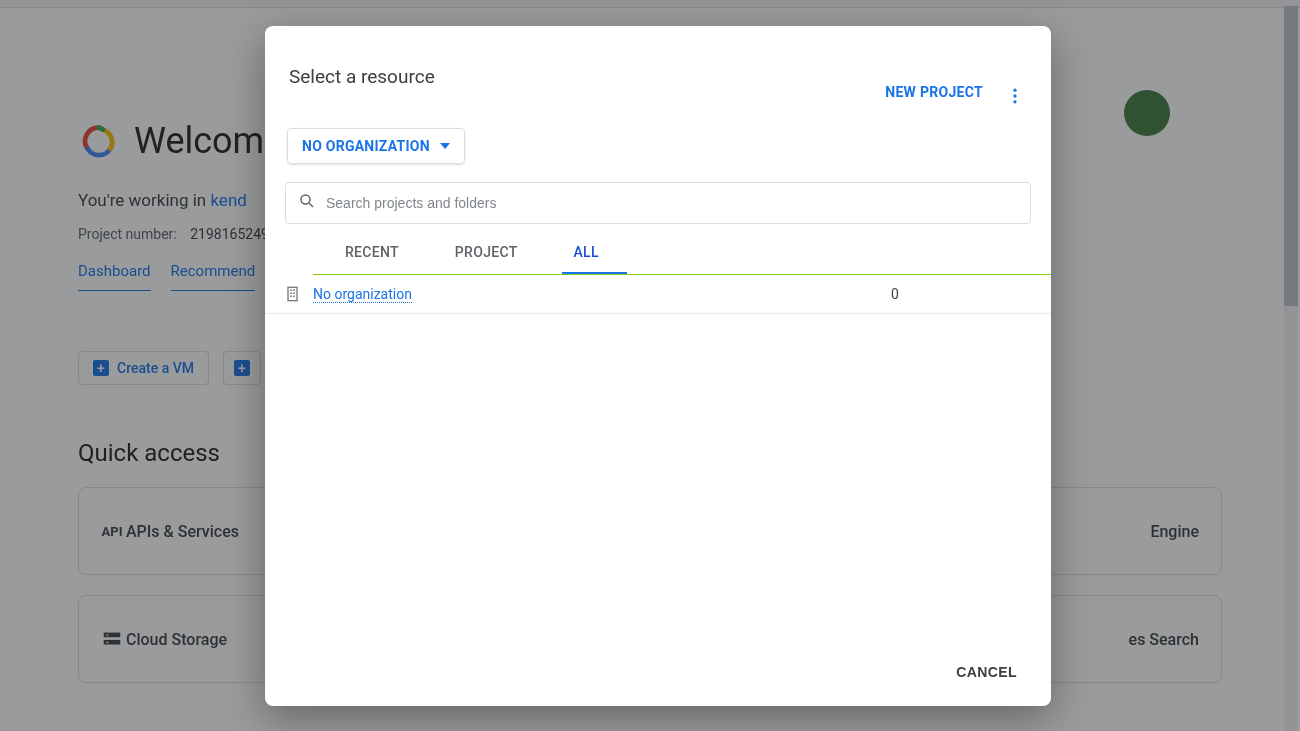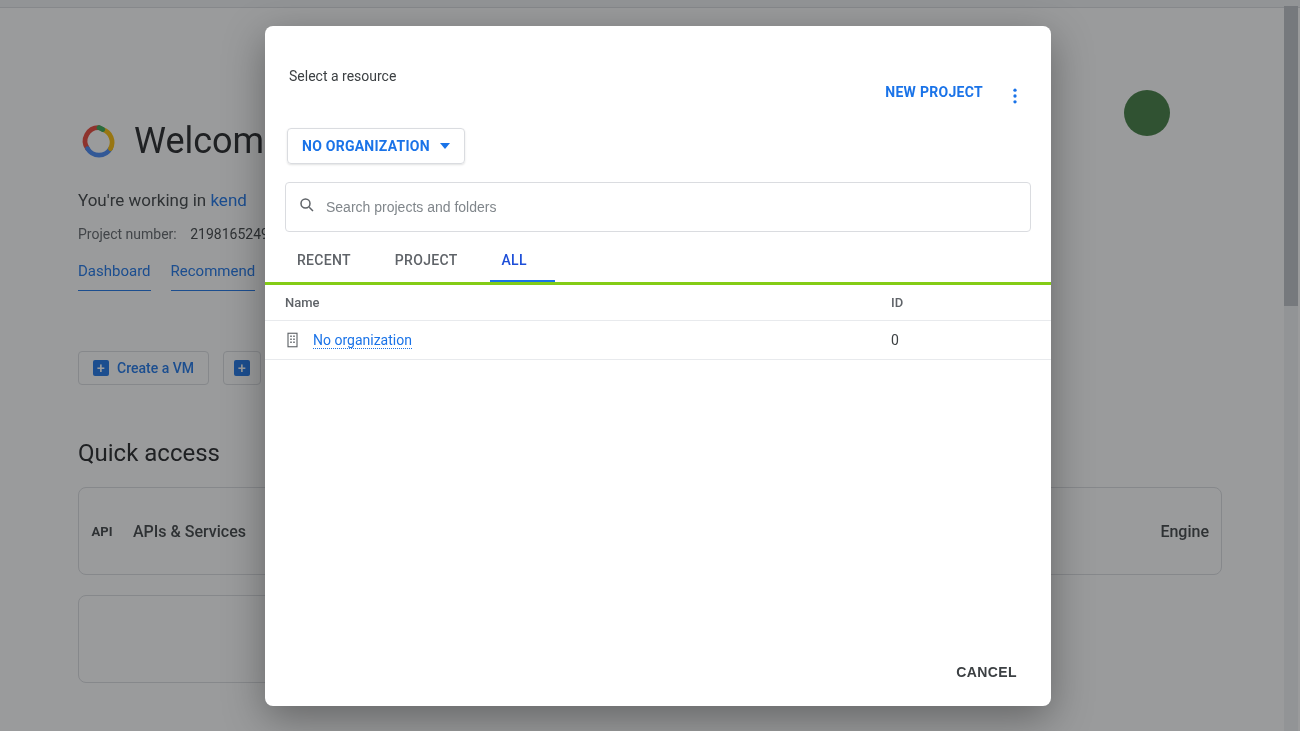--- a/index.html
+++ b/index.html
@@ -19,49 +19,49 @@
   .proj-num-row .val { margin-left: 10px; color: #3c4043; }
   .dash-links { display: flex; gap: 20px; margin-bottom: 60px; }
   .dash-links span { color: #1a73e8; font-size: 15px; border-bottom: 1px solid #1a73e8; padding-bottom: 10px; }
   
   .action-row { display: flex; gap: 14px; margin-bottom: 54px; }
   .action-btn { display: inline-flex; align-items: center; gap: 8px; background: #fff; border: 1px solid #dadce0; border-radius: 4px; padding: 8px 14px; font-size: 14px; font-weight: 500; color: #1a73e8; cursor: pointer; }
   .action-btn .plus-icon { width: 16px; height: 16px; background: #1a73e8; color: #fff; display: inline-flex; align-items: center; justify-content: center; font-size: 14px; border-radius: 2px; line-height: 1; }
   
   .quick-title { font-size: 24px; font-weight: 400; color: #202124; margin-bottom: 20px; }
   .quick-grid { display: grid; grid-template-columns: 1fr 1fr 1fr; gap: 20px; }
-  .quick-card { border: 1px solid #dadce0; border-radius: 8px; padding: 26px 12px; display: flex; align-items: center; gap: 20px; font-size: 16px; font-weight: 500; color: #3c4043; min-height: 88px; }
+  .quick-card { border: 1px solid #dadce0; border-radius: 8px; padding: 26px 22px; display: flex; align-items: center; gap: 3px; font-size: 16px; font-weight: 500; color: #3c4043; min-height: 88px; }
   .quick-icon { width: 22px; height: 22px; display: inline-flex; align-items: center; justify-content: center; font-weight: 700; font-size: 13px; }
   
   .avatar-circle { position: absolute; top: 90px; right: 130px; width: 46px; height: 46px; border-radius: 50%; background: #3e7a3e; }
   
   
   .scrollbar-track { position: absolute; right: 2px; top: 6px; bottom: 0; width: 14px; background: #f1f3f4; }
   .scrollbar-thumb { position: absolute; right: 2px; top: 6px; width: 14px; height: 300px; background: #bdc1c6; border-radius: 0; }
   
   
   .scrim { position: absolute; inset: 0; background: rgba(32,33,36,0.45); }
   
   
   .modal { position: absolute; left: 265px; top: 26px; width: 786px; height: 680px; background: #fff; border-radius: 8px; box-shadow: 0 12px 40px rgba(0,0,0,0.35); display: flex; flex-direction: column; overflow: hidden; }
   .modal-header { display: flex; align-items: center; justify-content: space-between; padding: 18px 24px 12px 24px; }
-  .modal-title { font-size: 14px; font-weight: 400; color: #3c4043; }
+  .modal-title { font-size: 19px; font-weight: 400; color: #3c4043; }
   .modal-header-right { display: flex; gap: 20px; margin-top: 40px; }
   .new-project { color: #1a73e8; font-size: 14px; font-weight: 700; letter-spacing: 0.3px; cursor: pointer; }
   .kebab { color: #5f6368; width: 24px; height: 24px; display: inline-flex; align-items: center; justify-content: center; cursor: pointer; }
   
   .org-btn { margin: 8px 0 18px 22px; display: inline-flex; align-items: center; gap: 10px; border: 1px solid #dadce0; border-radius: 4px; padding: 9px 14px; font-size: 14px; font-weight: 700; color: #1a73e8; letter-spacing: 0.25px; cursor: pointer; box-shadow: 0 1px 2px rgba(60,64,67,0.15); }
   .org-btn .caret { width: 0; height: 0; border-left: 5px solid transparent; border-right: 5px solid transparent; border-top: 6px solid #1a73e8; }
   
-  .search-wrap { margin: 0 20px 10px 20px; border: 1px solid #dadce0; border-radius: 4px; display: flex; align-items: center; padding: 0 12px; height: 50px; }
+  .search-wrap { margin: 0 20px 10px 20px; border: 1px solid #dadce0; border-radius: 4px; display: flex; align-items: center; padding: 0 12px; height: 42px; }
   .search-wrap .mag { color: #5f6368; margin-right: 10px; }
   .search-input { border: none; outline: none; flex: 1; font-size: 14px; color: #3c4043; }
   .search-input::placeholder { color: #80868b; }
   
-  .tabs { display: flex; gap: 4px; padding: 0 20px; border-bottom: 3px solid #84cc16; }
+  .tabs { display: flex; gap: 16px; padding: 0 20px; border-bottom: 1px solid #84cc16; margin-left: 48px; }
   .tab { padding: 10px 28px 12px 12px; font-size: 14px; font-weight: 500; letter-spacing: 0.3px; color: #5f6368; cursor: pointer; border-bottom: 2px solid transparent; }
   .tab.active { color: #1d4ed8; border-bottom-color: #1a73e8; }
   
   .table-head { display: flex; padding: 10px 20px; font-size: 13px; color: #5f6368; font-weight: 500; border-bottom: 1px solid #e8eaed; }
   .col-name { flex: 1; }
   .col-id { width: 140px; }
   
   .table-body { flex: 1; overflow: auto; }
   .row { display: flex; align-items: center; padding: 10px 20px; border-bottom: 1px solid #e8eaed; font-size: 14px; }
   .row .org-icon { width: 18px; height: 18px; margin-right: 10px; color: #5f6368; }
@@ -118,20 +118,31 @@
 
     <div class="quick-title">Quick access</div>
     <div class="quick-grid">
       <div class="quick-card">
         <span class="quick-icon">API</span>
         <span>APIs &amp; Services</span>
       </div>
       <div class="quick-card"></div>
       <div class="quick-card" style="justify-content:flex-end;">
         <span>Engine</span>
+      </div>
+      <div class="quick-card">
+        <span class="quick-icon">
+          <svg viewBox="0 0 24 24" width="22" height="22">
+              <rect x="3" y="5" width="18" height="5" fill="#3c4043"></rect>
+              <rect x="3" y="13" width="18" height="5" fill="#3c4043"></rect>
+              <rect x="6" y="7" width="2" height="1.5" fill="#fff"></rect>
+              <rect x="6" y="15" width="2" height="1.5" fill="#fff"></rect>
+            </svg>
+        </span>
+        <span>Cloud Storage</span>
       </div>
       <div class="quick-card"></div>
       <div class="quick-card" style="justify-content:flex-end;">
         <span>es Search</span>
       </div>
     </div>
   </div>
 
   <div class="avatar-circle"></div>
 </div>
@@ -169,24 +180,20 @@
     </span>
     <input class="search-input" placeholder="Search projects and folders" style="">
   </div>
 
   <div class="tabs">
     <div class="tab">RECENT</div>
     <div class="tab">PROJECT</div>
     <div class="tab active">ALL</div>
   </div>
 
-  <div class="table-head">
-    <div class="col-name">Name</div>
-    <div class="col-id">ID</div>
-  </div>
 
   <div class="table-body">
     <div class="row">
       <span class="org-icon">
         <svg viewBox="0 0 24 24" width="18" height="18">
             <rect x="4" y="3" width="12" height="18" stroke="#5f6368" stroke-width="1.5" fill="none"></rect>
             <rect x="7" y="6" width="2" height="2" fill="#5f6368"></rect>
             <rect x="11" y="6" width="2" height="2" fill="#5f6368"></rect>
             <rect x="7" y="10" width="2" height="2" fill="#5f6368"></rect>
             <rect x="11" y="10" width="2" height="2" fill="#5f6368"></rect>

